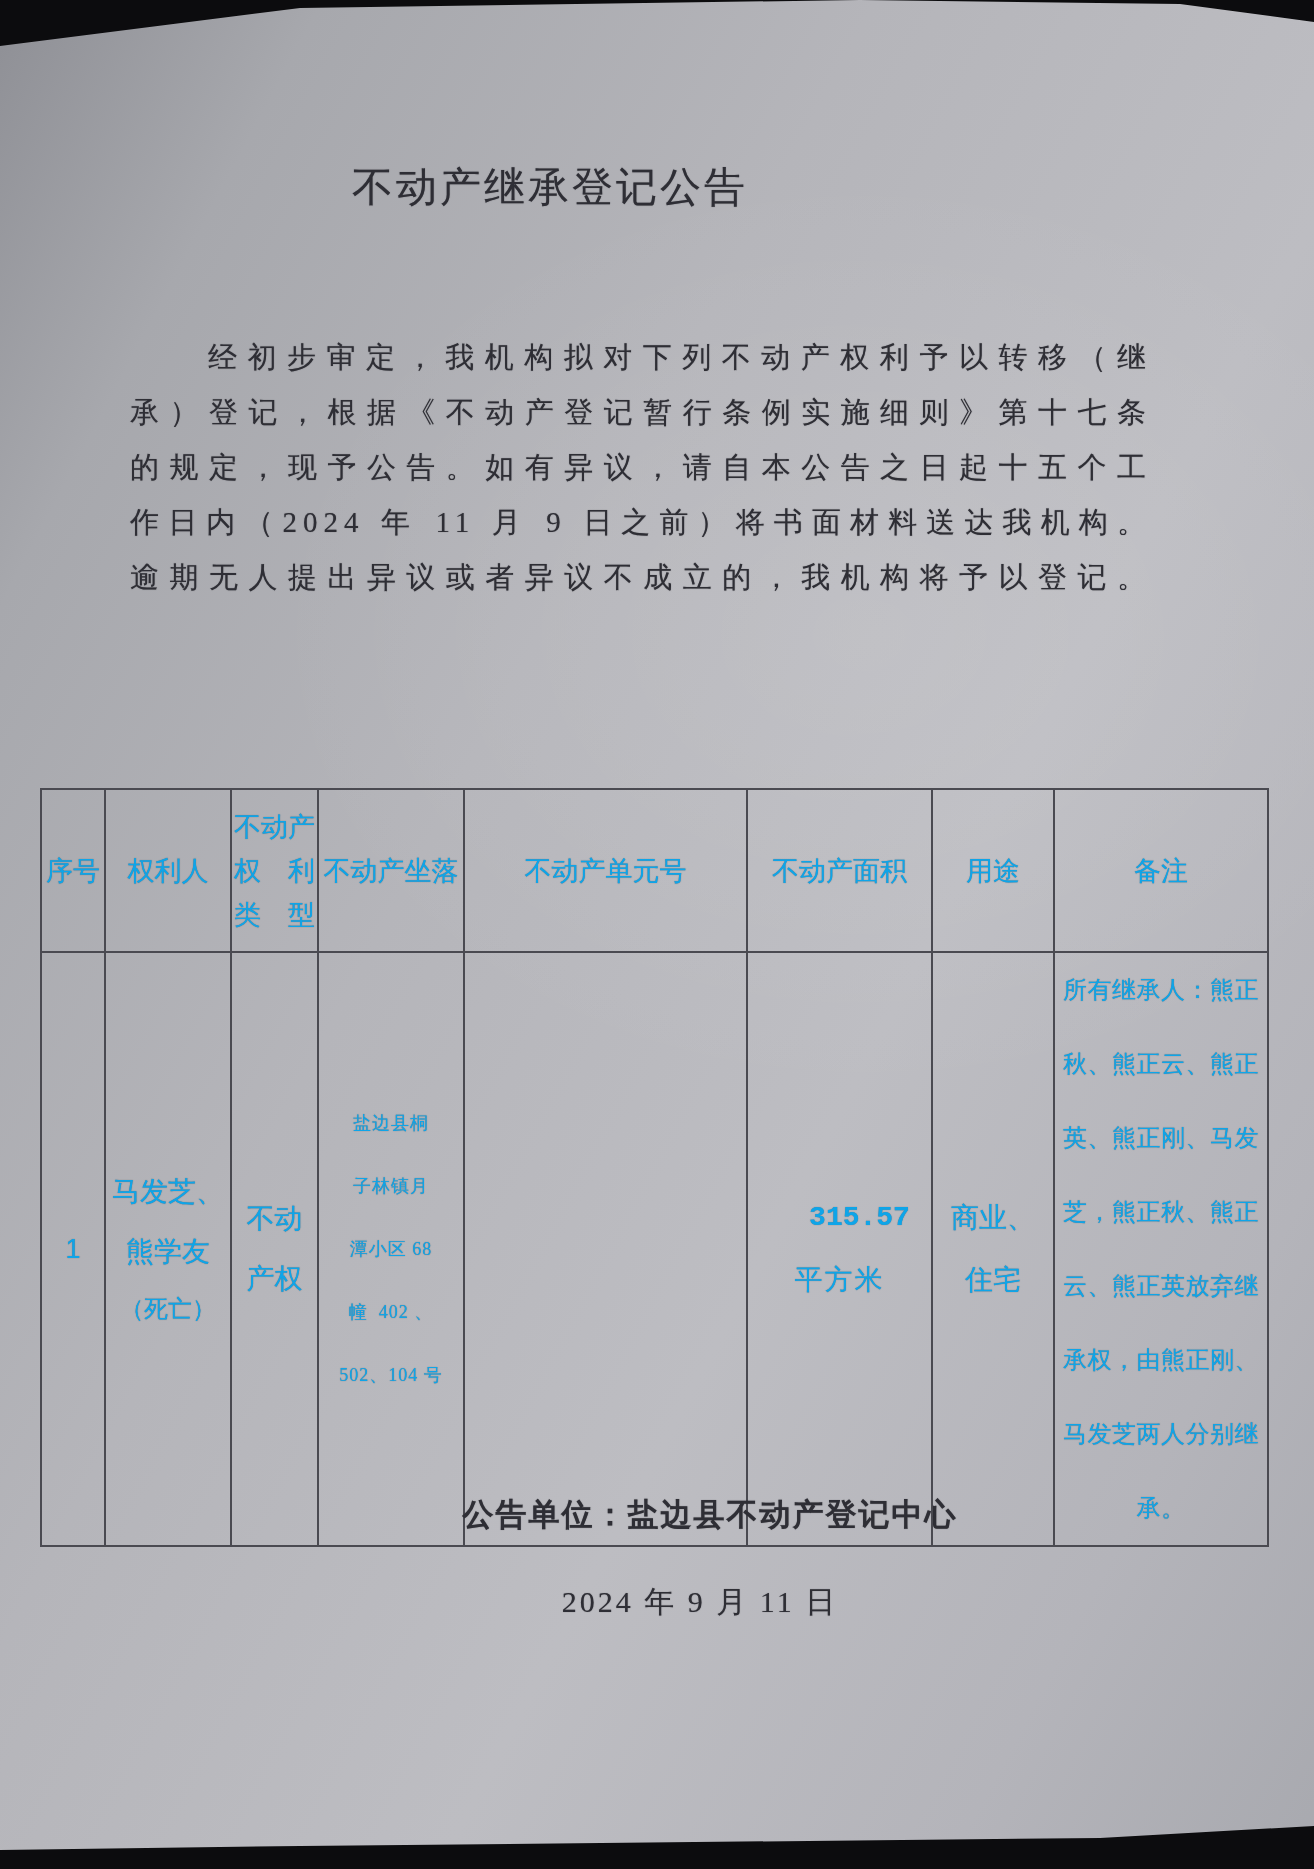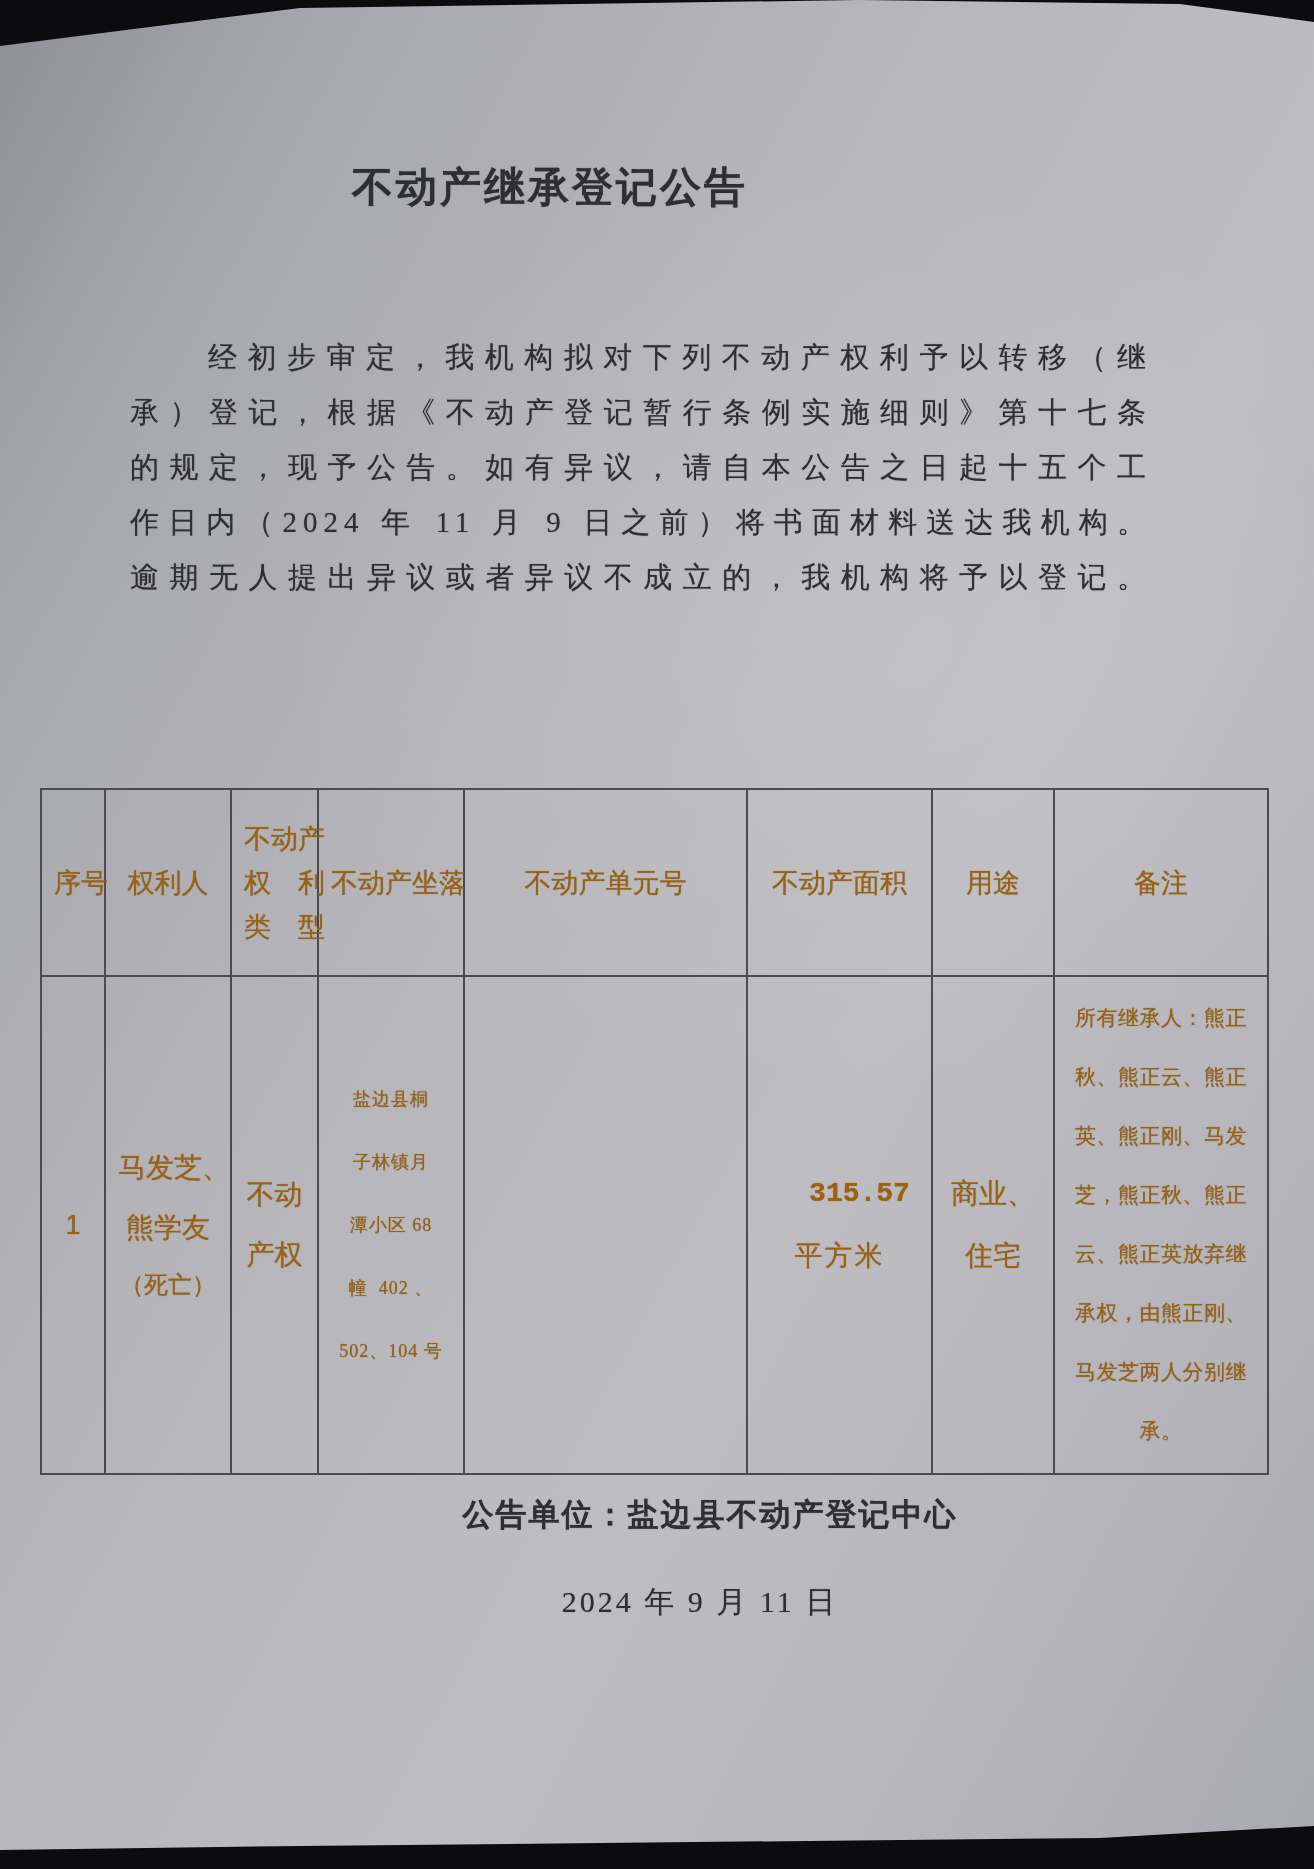--- a/index.html
+++ b/index.html
@@ -19,21 +19,21 @@
     clip-path:polygon(0 46px,300px 8px,860px 0,1180px 4px,1314px 22px,1314px 1826px,1100px 1838px,300px 1846px,0 1850px);
   }
   .content{
     position:absolute;inset:0;
     color:#2e2e35;
     text-shadow:0 0 1px rgba(44,44,50,0.55);
   }
   
   .title{
     position:absolute;top:160px;left:0;width:1100px;
-    text-align:center;font-size:41px;font-weight:700;letter-spacing:3px;
+    text-align:center;font-size:41px;font-weight:400;letter-spacing:3px;
   }
   .doc-no{
     position:absolute;top:236px;left:95px;width:1045px;
     text-align:center;font-size:31px;font-weight:700;letter-spacing:2px;
   }
   u{ text-decoration-thickness:2px; text-underline-offset:9px; }
   
   .body-text{
     position:absolute;top:330px;left:130px;width:1022px;
     font-size:29px;line-height:55px;letter-spacing:6px;
@@ -46,41 +46,41 @@
     text-align:right;font-size:30px;letter-spacing:2px;
   }
   
   table.reg{
     position:absolute;top:788px;left:40px;
     width:1227px;border-collapse:collapse;table-layout:fixed;
   }
   table.reg th,table.reg td{
     border:2px solid #4a4a51;
     text-align:center;vertical-align:middle;
-    font-weight:400;color:#a16207;
-    padding:12px;
+    font-weight:400;color:#0ea5e9;
+    padding:0;
   }
   table.reg th{
     height:161px;font-size:27px;white-space:pre;line-height:44px;
   }
   tr.data-row{ height:496px; }
   td.c-seq{ font-family:"Liberation Sans","DejaVu Sans",sans-serif;font-weight:700;font-size:27px; }
   td.c-owner{ font-size:28px;line-height:60px;white-space:pre; }
   .owner-note{ font-size:24px;display:block;line-height:54px; }
   td.c-type{ font-size:28px;line-height:60px;white-space:pre; }
   td.c-loc{ font-size:18px;line-height:63px;white-space:pre;letter-spacing:1px; }
   td.c-area .num{
     font-family:Liberation Mono, monospace;
     font-weight:700;font-size:28px;line-height:62px;display:block;margin-left:40px;
   }
   td.c-area .unit{ font-size:28px;line-height:62px;display:block;letter-spacing:2px; }
   td.c-usage{ font-size:28px;line-height:62px;white-space:pre;text-align:left;padding-left:14px; }
   td.c-remark{
     vertical-align:top;text-align:left;
-    font-size:21px;line-height:59px;letter-spacing:0.5px;
+    font-size:24px;line-height:74px;letter-spacing:0.5px;
     padding:12px 3px 0 8px;
   }
   
   .issuer{
     position:absolute;top:1494px;left:180px;width:1060px;
     text-align:center;font-size:31px;font-weight:700;letter-spacing:2px;
   }
   .date{
     position:absolute;top:1582px;left:170px;width:1060px;
     text-align:center;font-size:30px;letter-spacing:3px;

